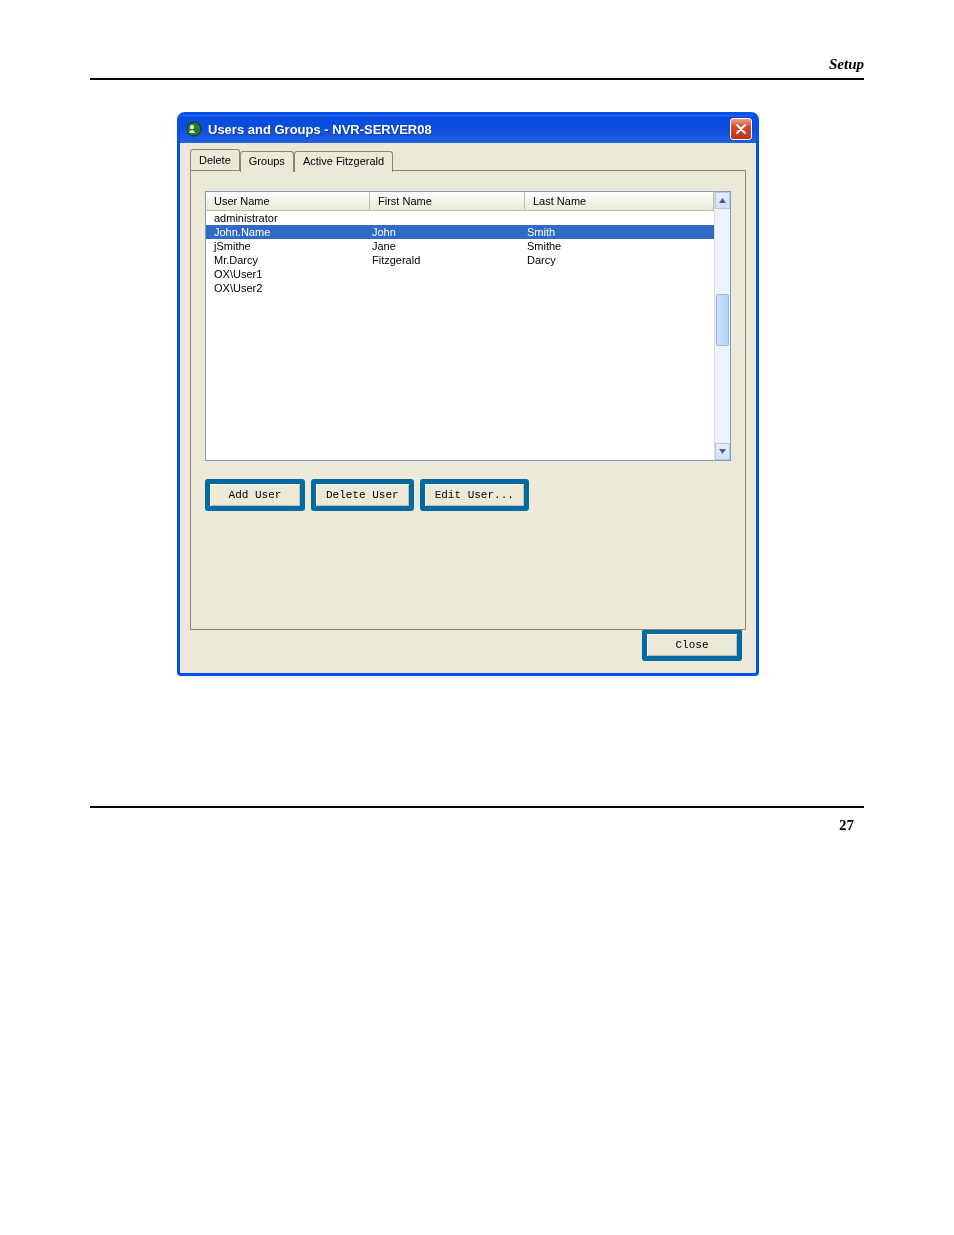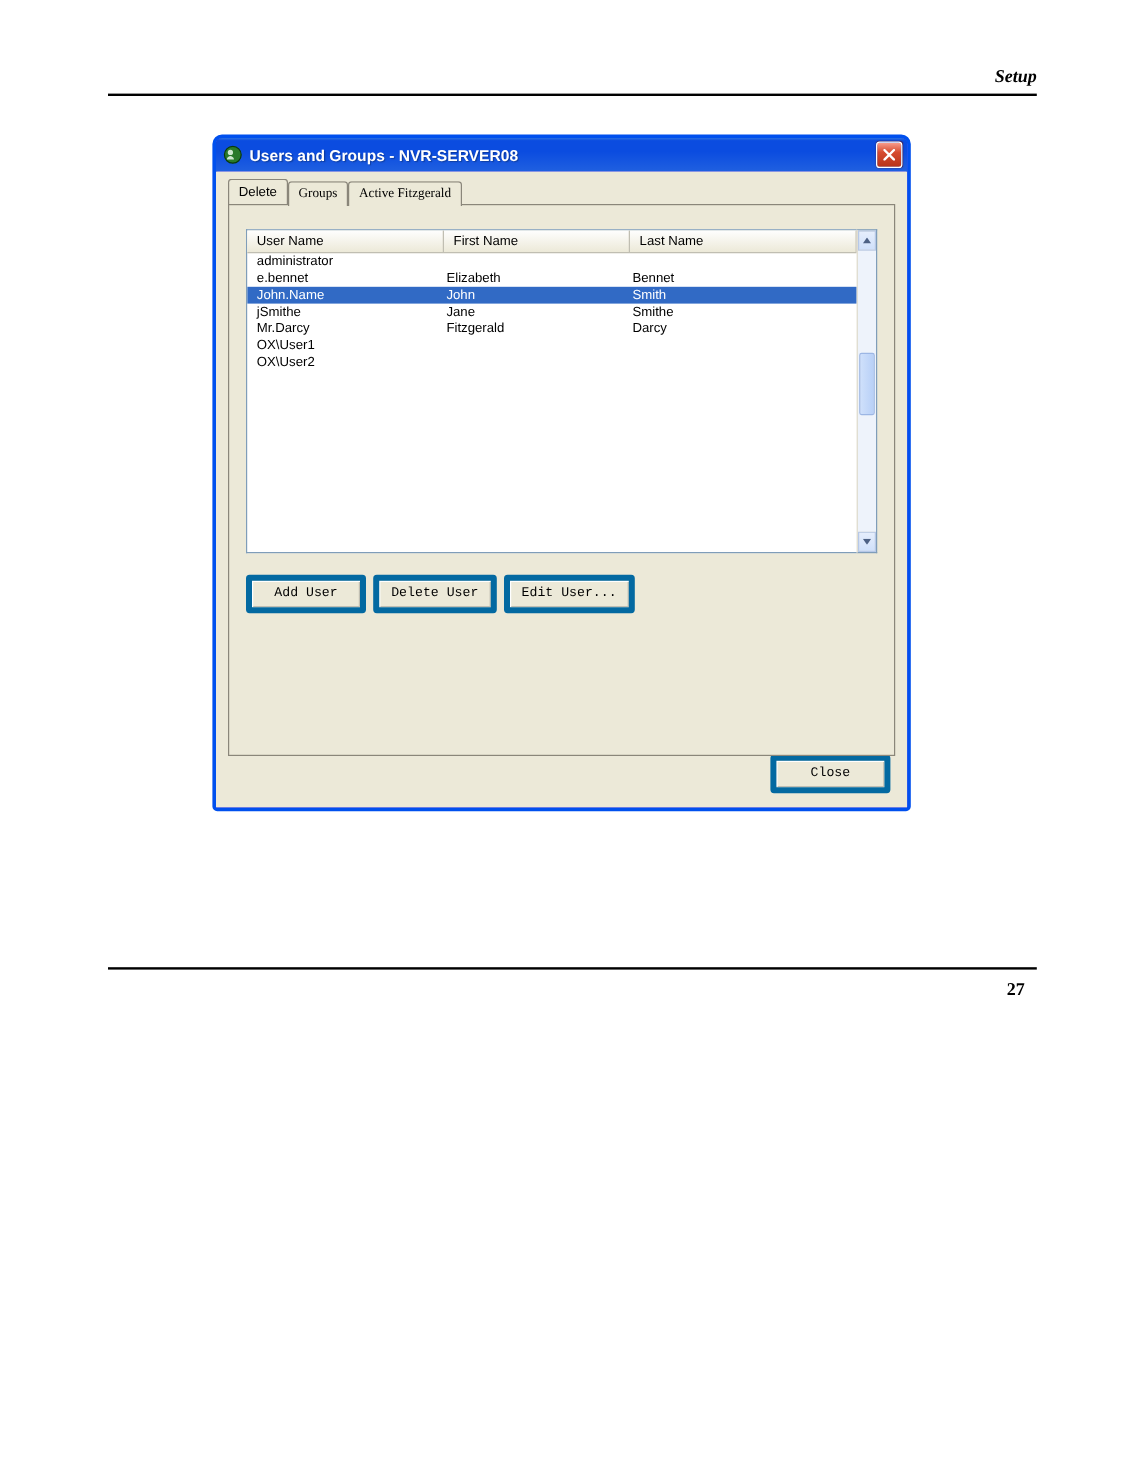--- a/index.html
+++ b/index.html
@@ -131,21 +131,20 @@
     background: #ece9d8;
     border-color: #8a867a;
     top: 0;
     padding-top: 4px;
     padding-bottom: 4px;
     z-index: 3;
   }
   .tab:not(.active) {
     background: #ece9d8;
     top: 2px;
-    font-family: Liberation Serif, serif;
   }
   .tabpanel {
     border: 1px solid #8a867a;
     background: #ece9d8;
     height: 460px;
     box-sizing: border-box;
     padding: 20px 14px 14px 14px;
     position: relative;
     z-index: 1;
   }
@@ -309,25 +308,20 @@
             <div class="listview-header">
               <div class="col col-username">User Name</div>
               <div class="col col-firstname">First Name</div>
               <div class="col col-lastname">Last Name</div>
             </div>
             <div class="listview-rows" id="listview-rows">
                 <div class="row">
                   <div class="cell cell-username">administrator</div>
                   <div class="cell cell-firstname"></div>
                   <div class="cell cell-lastname"></div>
-                </div>
-                <div class="row">
-                  <div class="cell cell-username">e.bennet</div>
-                  <div class="cell cell-firstname">Elizabeth</div>
-                  <div class="cell cell-lastname">Bennet</div>
                 </div>
                 <div class="row selected">
                   <div class="cell cell-username">John.Name</div>
                   <div class="cell cell-firstname">John</div>
                   <div class="cell cell-lastname">Smith</div>
                 </div>
                 <div class="row">
                   <div class="cell cell-username">jSmithe</div>
                   <div class="cell cell-firstname">Jane</div>
                   <div class="cell cell-lastname">Smithe</div>

